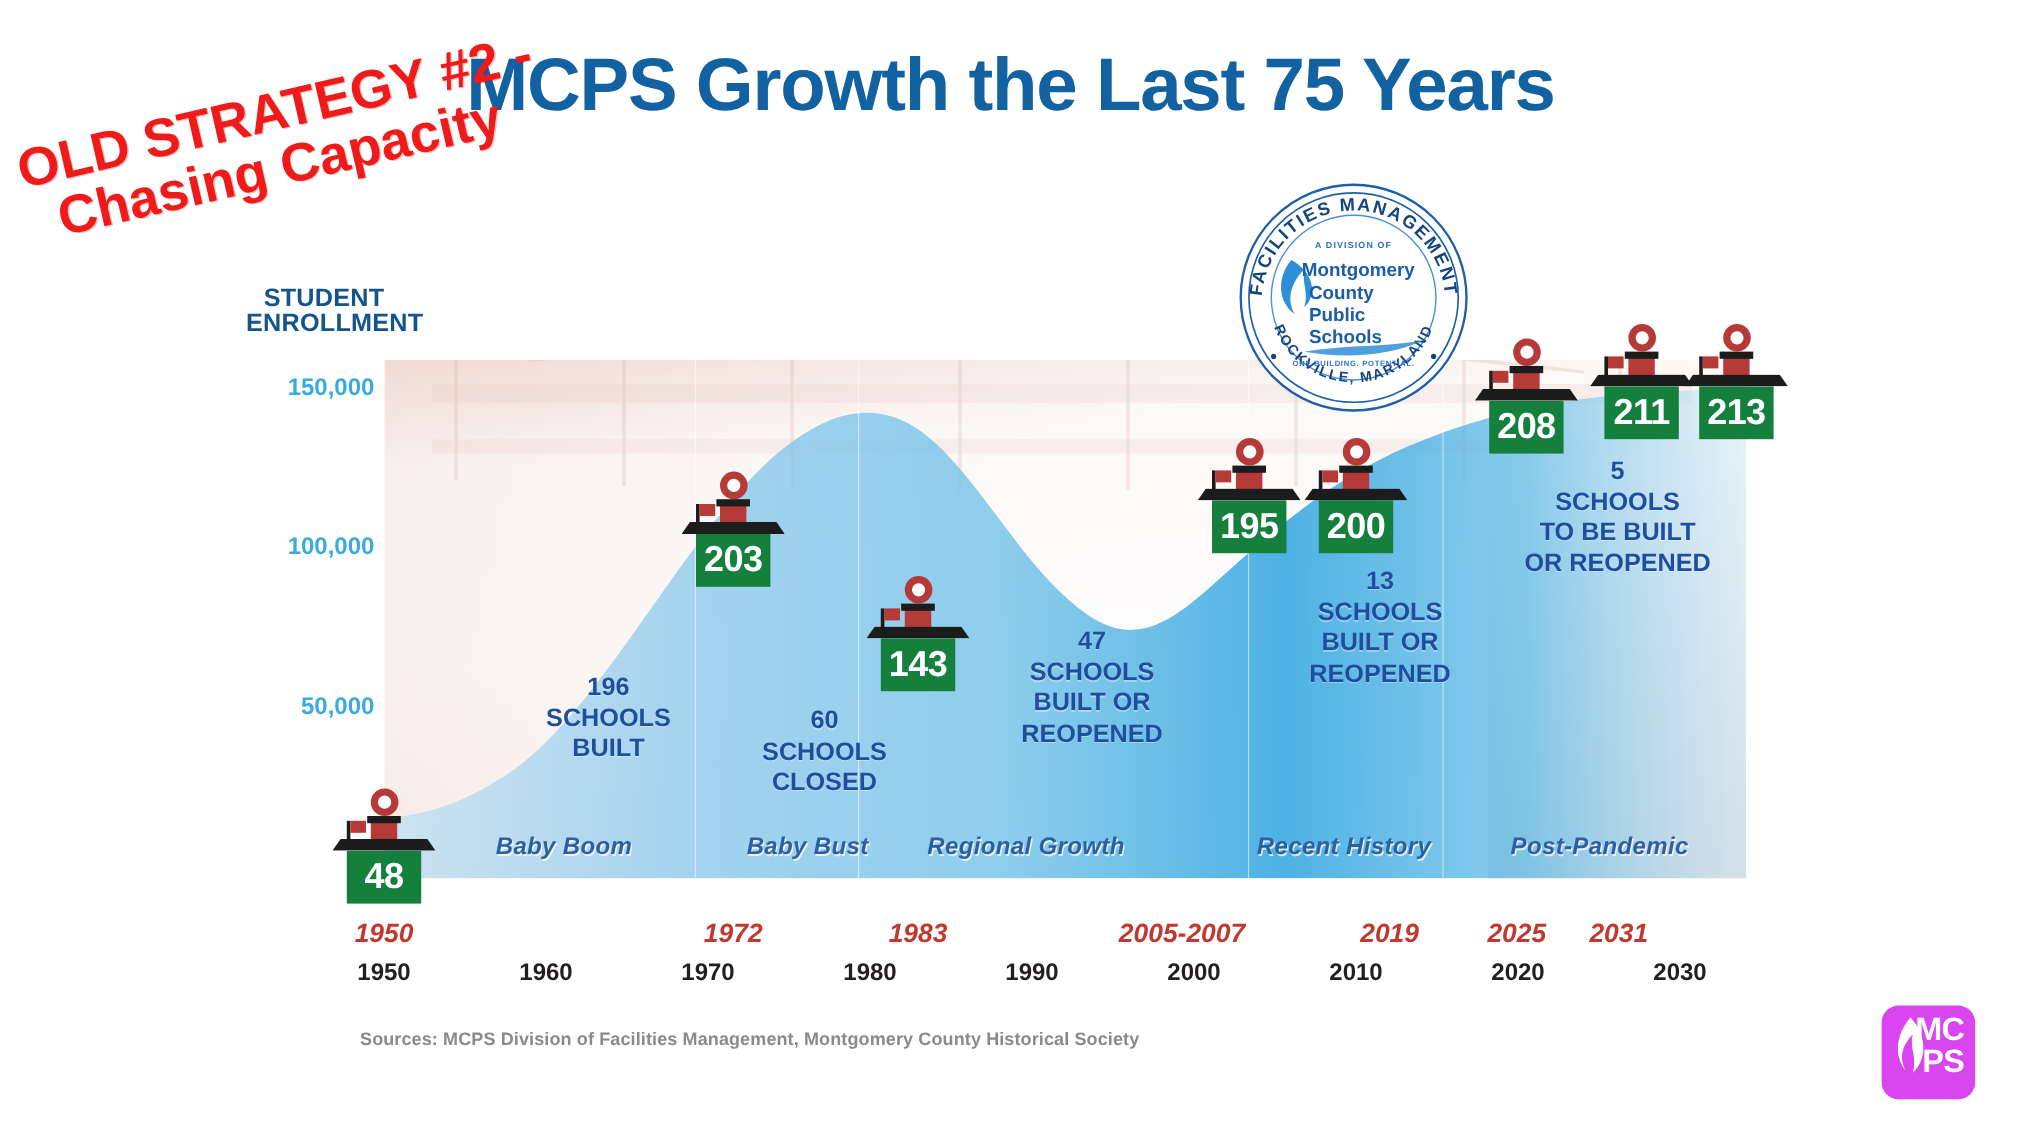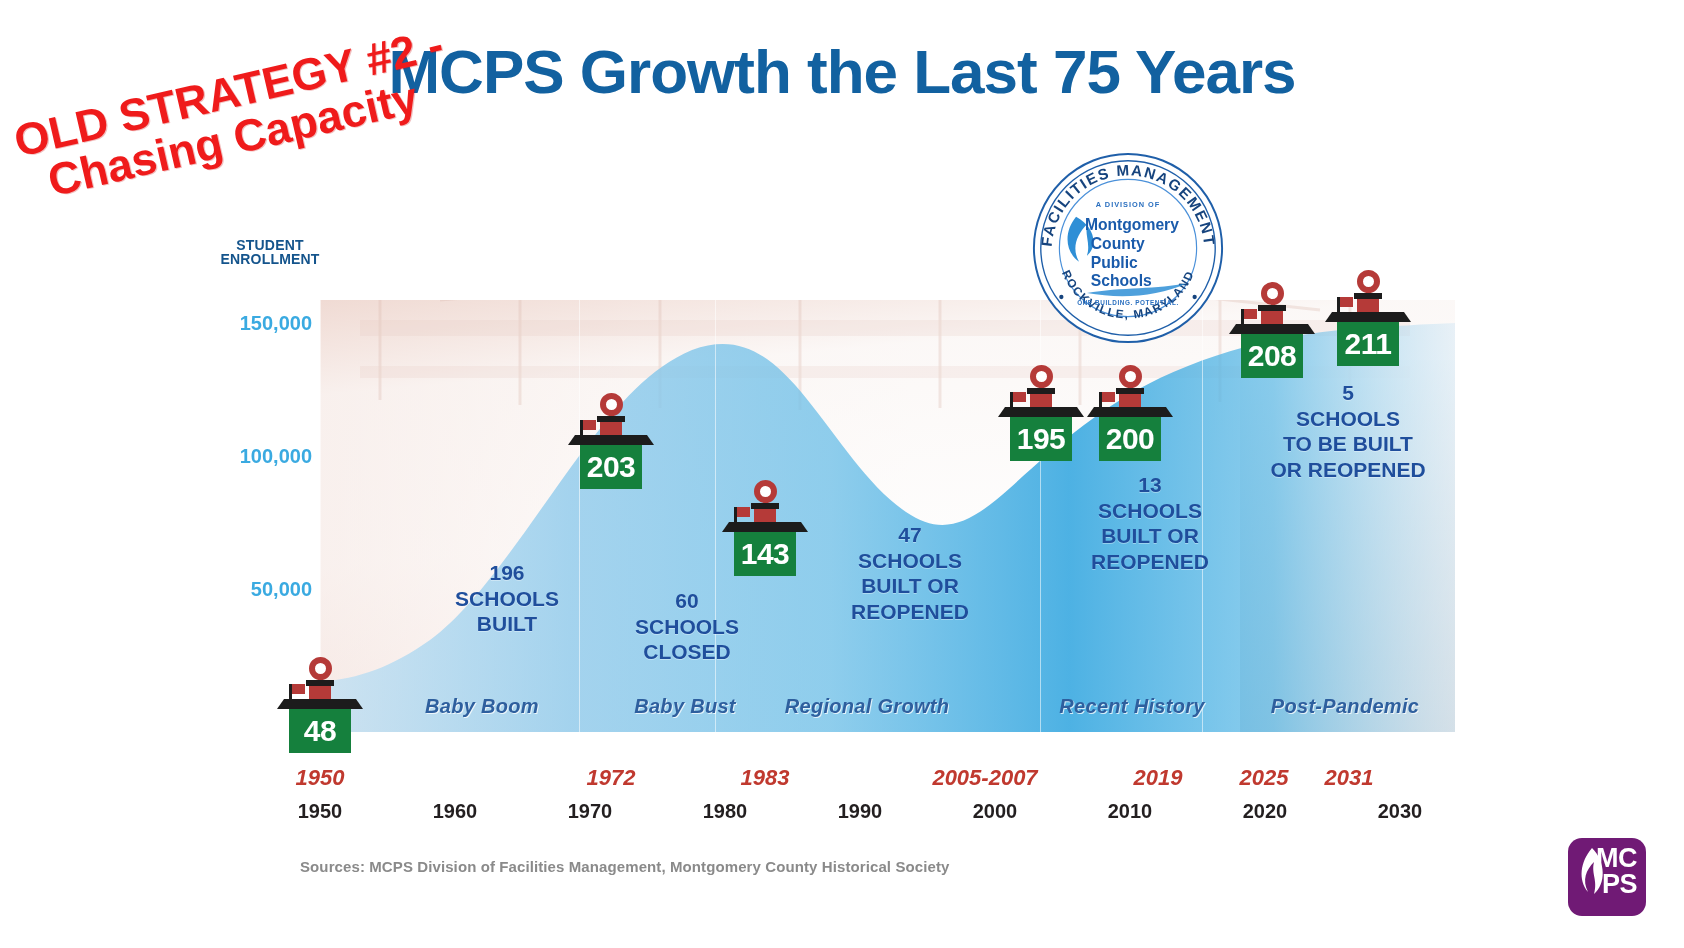--- a/index.html
+++ b/index.html
@@ -66,21 +66,21 @@
   
   .era-sep {
     position: absolute; top: 0; width: 1px; height: 432px;
     background: rgba(255,255,255,.55);
   }
 
   
   .yaxis-title {
     position: absolute; left: 205px; top: 238px; width: 130px;
     text-align: center; color: #14548c;
-    font-weight: 900; font-size: 14px; line-height: 1.02;
+    font-weight: 900; font-size: 21px; line-height: 1.02;
     letter-spacing: .2px;
   }
   .ytick {
     position: absolute; right: 0; width: 110px; text-align: right;
     color: #3aaae1; font-weight: 800; font-size: 20px;
   }
   .ytick-wrap { position: absolute; left: 200px; top: 300px; width: 112px; height: 432px; }
 
   
   .xdecades { position: absolute; left: 320px; top: 800px; width: 1135px; height: 34px; }
@@ -95,21 +95,20 @@
     white-space: nowrap;
   }
 
   
   .era-label {
     position: absolute; transform: translateX(-50%);
     color: #2e5f9e; font-weight: 900; font-style: italic; font-size: 20px;
     white-space: nowrap;
     text-shadow: 1px 1px 0 rgba(255,255,255,.75);
     letter-spacing: .3px;
-    margin-left: 12px;
   }
 
   
   .anno {
     position: absolute; transform: translateX(-50%);
     text-align: center; color: #1f4e9c; font-weight: 900;
     font-size: 21px; line-height: 1.22; white-space: nowrap;
     text-shadow: 0 1px 0 rgba(255,255,255,.35);
   }
 
@@ -152,21 +151,21 @@
   
   .source {
     position: absolute; left: 300px; top: 858px;
     color: #8a8a8a; font-size: 15px; font-weight: 700; letter-spacing: .1px;
   }
 
   
   .mcps-logo {
     position: absolute; left: 1568px; top: 838px;
     width: 78px; height: 78px; border-radius: 14px;
-    background: #701a75;
+    background: #d946ef;
     z-index: 50;
     padding-left: 36px;
   }
   .mcps-logo .lg-txt {
     position: absolute; right: 9px; top: 8px;
     color: #fff; font-weight: 900; font-size: 27px; line-height: .95;
     text-align: right; letter-spacing: -.5px;
   }
 </style>
 </head>
@@ -341,20 +340,29 @@
   <div class="marker" style="left:1368px;top:270px">
     <div class="mk-ring"></div>
     <div class="mk-top">
       <div class="mk-flag"></div>
         <div class="mk-cupola"></div>
         <div class="mk-roof"></div>
     </div>
     <div class="mk-body">211</div>
   </div>
 
+  <div class="marker" style="left:1447px;top:270px">
+    <div class="mk-ring"></div>
+    <div class="mk-top">
+      <div class="mk-flag"></div>
+        <div class="mk-cupola"></div>
+        <div class="mk-roof"></div>
+    </div>
+    <div class="mk-body">213</div>
+  </div>
 
   <div class="xyears">
     <div class="xyear" style="left:0px">1950</div>
     <div class="xyear" style="left:291px">1972</div>
     <div class="xyear" style="left:445px">1983</div>
     <div class="xyear" style="left:665px">2005-2007</div>
     <div class="xyear" style="left:838px">2019</div>
     <div class="xyear" style="left:944px">2025</div>
     <div class="xyear" style="left:1029px">2031</div>
   </div>

